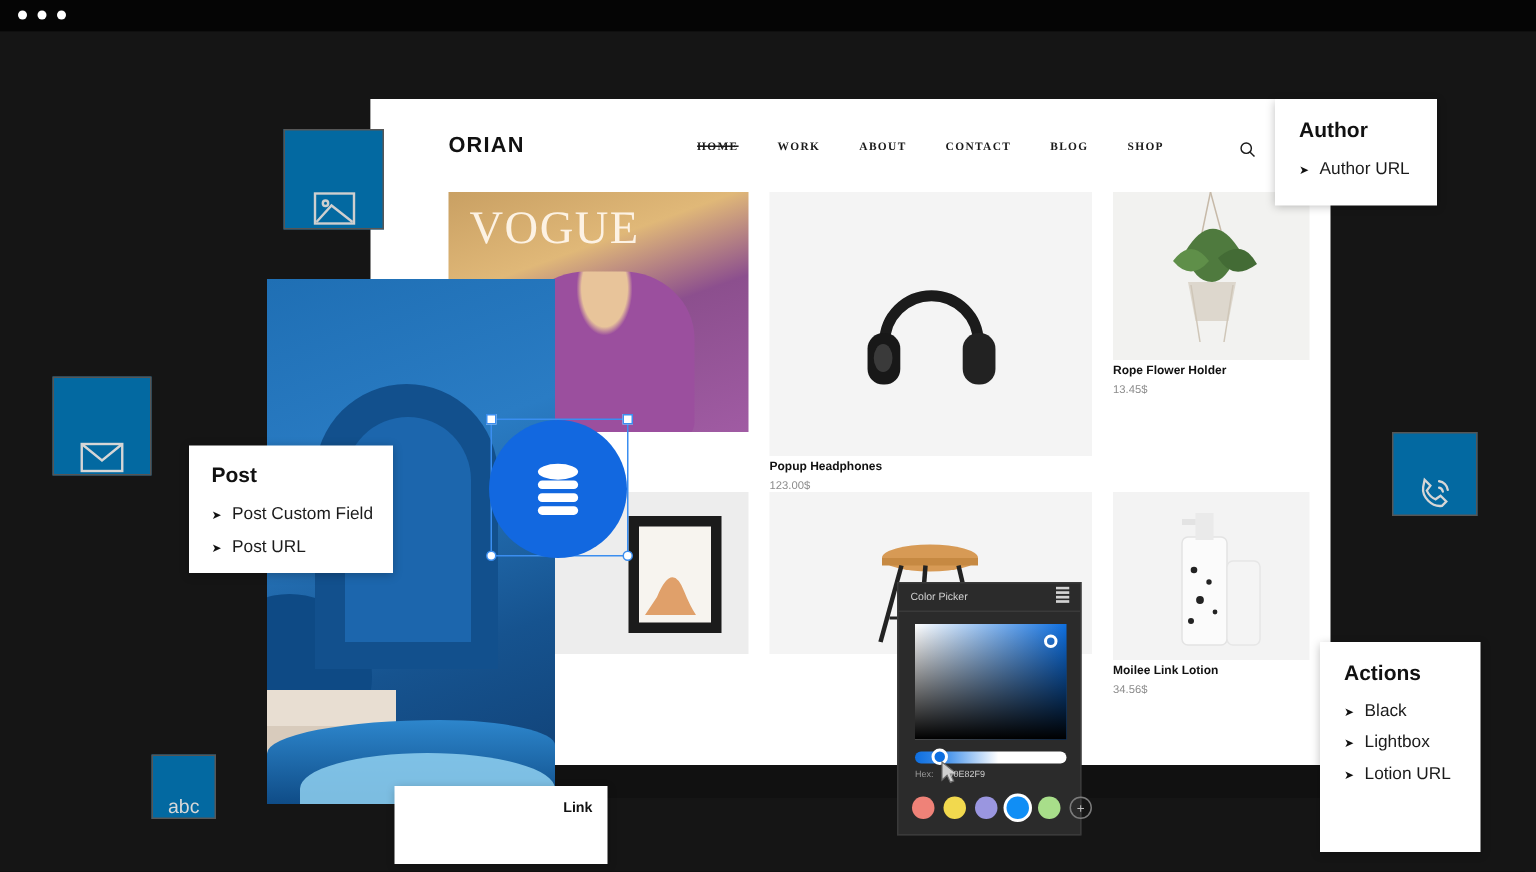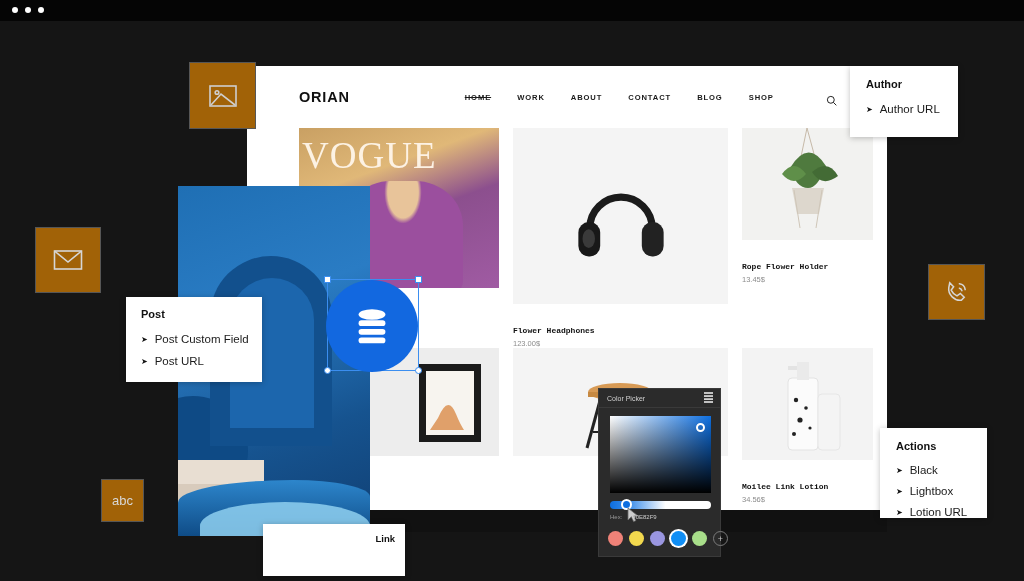--- a/index.html
+++ b/index.html
@@ -25,41 +25,41 @@
   
   .site {
     position: absolute; left: 247px; top: 45px; width: 640px; height: 444px;
     background: #ffffff; overflow: hidden;
   }
   .site-nav {
     height: 62px; display: flex; align-items: center; padding: 0 48px 0 52px;
     background: #ffffff; position: relative; gap: 30px;
   }
   .brand { font-weight: bold; font-size: 14.5px; letter-spacing: 0.8px; color: #111; }
-  .nav-links { display: flex; gap: 26px; margin-left: 85px; }
+  .nav-links { display: flex; gap: 26px; margin-left: 85px; font-family: Liberation Serif, serif; }
   .nav-links a {
     font-size: 7.6px; letter-spacing: 0.9px; color: #1a1a1a; text-decoration: none;
     font-weight: 600;
   }
   .nav-links a.active { text-decoration: line-through; }
   .nav-search { position: absolute; right: 50px; top: 26px; }
 
   .grid {
     padding: 0 52px; display: grid; grid-template-columns: 200px 215px 131px;
     gap: 0 14px;
   }
   .cell { position: relative; }
   .thumb { background: #f4f4f4; width: 100%; position: relative; overflow: hidden; }
-  .p-title { font-size: 8px; font-weight: bold; color: #111; margin-top: 22px; font-family: Liberation Mono, monospace; }
+  .p-title { font-size: 8px; font-weight: bold; color: #111; margin-top: 2px; }
   .p-price { font-size: 7.5px; color: #8c8c8c; margin-top: 4px; }
 
   .img-vogue { height: 160px; background: linear-gradient(160deg,#c9a063 0%,#e0b878 30%,#8c4f8e 55%,#a05ba3 100%); }
   .vogue-word {
-    position: absolute; top: 6px; left: 3px; font-family: "Liberation Serif", serif;
-    font-size: 37px; color: #fff6ea; letter-spacing: 1px; opacity: .95;
+    position: absolute; top: 6px; left: 14px; font-family: "Liberation Serif", serif;
+    font-size: 31px; color: #fff6ea; letter-spacing: 1px; opacity: .95;
   }
   .vogue-body {
     position: absolute; left: 22%; top: 33%; width: 60%; height: 70%;
     background: radial-gradient(ellipse at 50% 10%, #e8c49a 0 18%, #9b4f9e 22% 100%);
     border-radius: 40% 40% 10% 10%;
   }
 
   .img-head { height: 176px; background: #f4f4f4; }
   .headphone {
     position: absolute; left: 50%; top: 52%; transform: translate(-50%,-50%);
@@ -117,48 +117,48 @@
   .handle.tr { right: -4px; top: -4px; }
   .handle.bl { left: -4px; bottom: -4px; border-radius: 50%; }
   .handle.br { right: -4px; bottom: -4px; border-radius: 50%; }
   .db-badge {
     position: absolute; left: 326px; top: 259px; width: 92px; height: 92px;
     border-radius: 50%; background: #1268e0; display: flex; align-items: center; justify-content: center;
   }
 
   
   .card { position: absolute; background: #ffffff; box-shadow: 0 1px 6px rgba(0,0,0,.25); }
-  .card-title { font-size: 11px; font-weight: bold; color: #111; }
+  .card-title { font-size: 14px; font-weight: bold; color: #111; }
   .card-item { font-size: 11.5px; color: #1b1b1b; display: flex; align-items: center; gap: 7px; }
   .card-item .chev { font-size: 8px; color: #111; }
 
   .card-author { left: 850px; top: 45px; width: 108px; height: 71px; padding: 12px 0 0 16px; }
   .card-author .card-title { margin-bottom: 13px; }
 
   .card-post { left: 110px; top: 276px; width: 136px; height: 85px; padding: 11px 0 0 15px; margin-left: 16px; }
   .card-post .card-title { margin-bottom: 13px; }
   .card-post .card-item { margin-bottom: 10px; }
 
-  .card-actions { left: 880px; top: 407px; width: 107px; height: 90px; padding: 12px 0 0 16px; }
+  .card-actions { left: 880px; top: 407px; width: 107px; height: 140px; padding: 12px 0 0 16px; }
   .card-actions .card-title { margin-bottom: 12px; }
   .card-actions .card-item { margin-bottom: 9px; }
 
   .card-link { left: 263px; top: 503px; width: 142px; height: 52px; padding: 9px 10px 0 11px; }
   .card-link .card-title { font-size: 9.5px; margin-bottom: 8px; text-align: right; }
   .link-row { display: flex; border: 1px solid #e2e2e2; height: 21px; align-items: center; }
   .link-input {
     flex: 1; border: 0; outline: none; font-size: 7.5px; color: #b5b5b5;
     padding-left: 7px; font-family: "Liberation Sans", sans-serif; background: transparent;
   }
   .link-btn { width: 21px; height: 21px; border-left: 1px solid #e2e2e2; display: flex; align-items: center; justify-content: center; }
 
   
   .tool {
-    position: absolute; background: #a16207; border: 1px solid #565656;
-    display: flex; align-items: center; justify-content: center;
+    position: absolute; background: #0369a1; border: 1px solid #565656;
+    display: flex; align-items: flex-end; justify-content: center; margin-top: 24px;
   }
   .tool-image { left: 189px; top: 41px; width: 67px; height: 67px; }
   .tool-mail  { left: 35px;  top: 206px; width: 66px; height: 66px; }
   .tool-phone { left: 928px; top: 243px; width: 57px; height: 56px; }
   .tool-abc   { left: 101px; top: 458px; width: 43px; height: 43px; }
   .tool-abc span { font-size: 13px; color: #d8d8d8; }
 
   
   .picker {
     position: absolute; left: 598px; top: 367px; width: 123px; height: 169px;
@@ -244,21 +244,21 @@
 
         <div class="cell">
           <div class="thumb img-head">
             <svg class="headphone" viewBox="0 0 100 100">
               <path d="M20 58 A30 30 0 0 1 80 58" stroke="#1b1b1b" stroke-width="7" fill="none" stroke-linecap="round"></path>
               <rect x="9" y="52" width="21" height="33" rx="10" fill="#181818"></rect>
               <rect x="70" y="52" width="21" height="33" rx="10" fill="#222"></rect>
               <ellipse cx="19" cy="68" rx="6" ry="9" fill="#3a3a3a"></ellipse>
             </svg>
           </div>
-          <div class="p-title">Flower Headphones</div>
+          <div class="p-title">Popup Headphones</div>
           <div class="p-price">123.00$</div>
         </div>
 
         <div class="cell">
           <div class="thumb img-plant">
             <svg viewBox="0 0 131 112" width="131" height="112">
               <line x1="65" y1="0" x2="55" y2="48" stroke="#c6b9a8" stroke-width="1"></line>
               <line x1="65" y1="0" x2="78" y2="48" stroke="#c6b9a8" stroke-width="1"></line>
               <path d="M48 40 q18 -30 36 -2 q-8 22 -18 22 q-12 0 -18 -20z" fill="#4f7a3e"></path>
               <path d="M40 46 q12 -16 24 0 q-12 14 -24 0z" fill="#5f8f49"></path>

